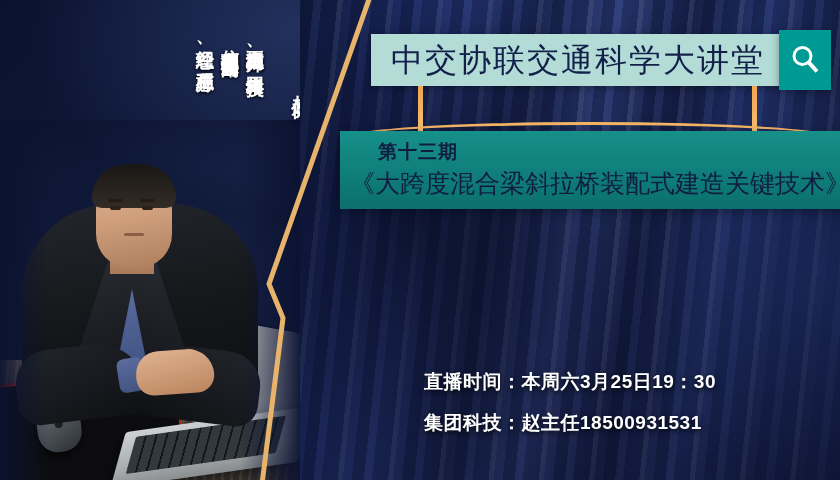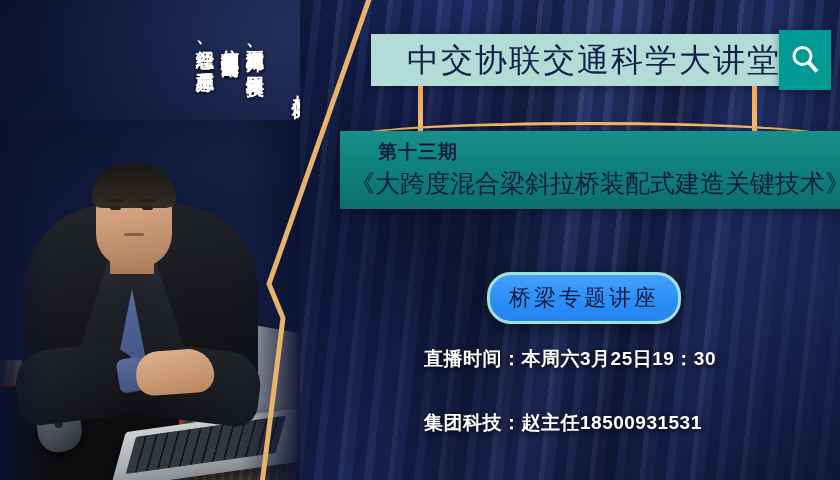--- a/index.html
+++ b/index.html
@@ -181,21 +181,20 @@
     position:absolute;left:255px;top:-12px;width:120px;height:504px;
     pointer-events:none;
   }
 
   
   .title-banner{
     position:absolute;left:371px;top:34px;width:408px;height:52px;
     background:#b3dcd7;
     display:flex;align-items:center;
     box-shadow:0 2px 8px rgba(0,0,0,.35);
-    padding-left:16px;
   }
   .title-text{
     color:#12204a;font-size:32px;font-weight:500;letter-spacing:2px;
     padding-left:20px;line-height:1;
     font-family:"Liberation Sans","DejaVu Sans",sans-serif;
   }
   .search-box{
     position:absolute;left:779px;top:30px;width:52px;height:60px;
     background:#009a94;display:flex;align-items:center;justify-content:center;
     box-shadow:0 2px 8px rgba(0,0,0,.35);
@@ -245,21 +244,21 @@
     color:#0f1c40;font-size:22px;font-weight:500;letter-spacing:3px;
   }
 
   
   .info{
     position:absolute;left:424px;
     color:#ffffff;font-size:19px;font-weight:bold;letter-spacing:.5px;
     white-space:nowrap;
     text-shadow:0 2px 5px rgba(0,0,0,.85);
   }
-  .info.l1{top:346px;}
+  .info.l1{top:369px;}
   .info.l2{top:410px;}
 </style>
 </head>
 <body>
 
 <div id="poster">
 
   <div class="left-panel">
 
     <div class="photo">
@@ -314,20 +313,17 @@
 
   <div class="conn a"></div>
   <div class="conn b"></div>
   <div class="conn-curve"></div>
 
   <div class="subtitle-band">
     <div class="episode">第十三期</div>
     <div class="lecture-title">《大跨度混合梁斜拉桥装配式建造关键技术》</div>
   </div>
 
-  <div class="pill">
-    <span>桥梁专题讲座</span>
-  </div>
 
   <div class="info l1">直播时间：本周六3月25日19：30</div>
   <div class="info l2">集团科技：赵主任18500931531</div>
 
 </div>
 
 </body></html>

